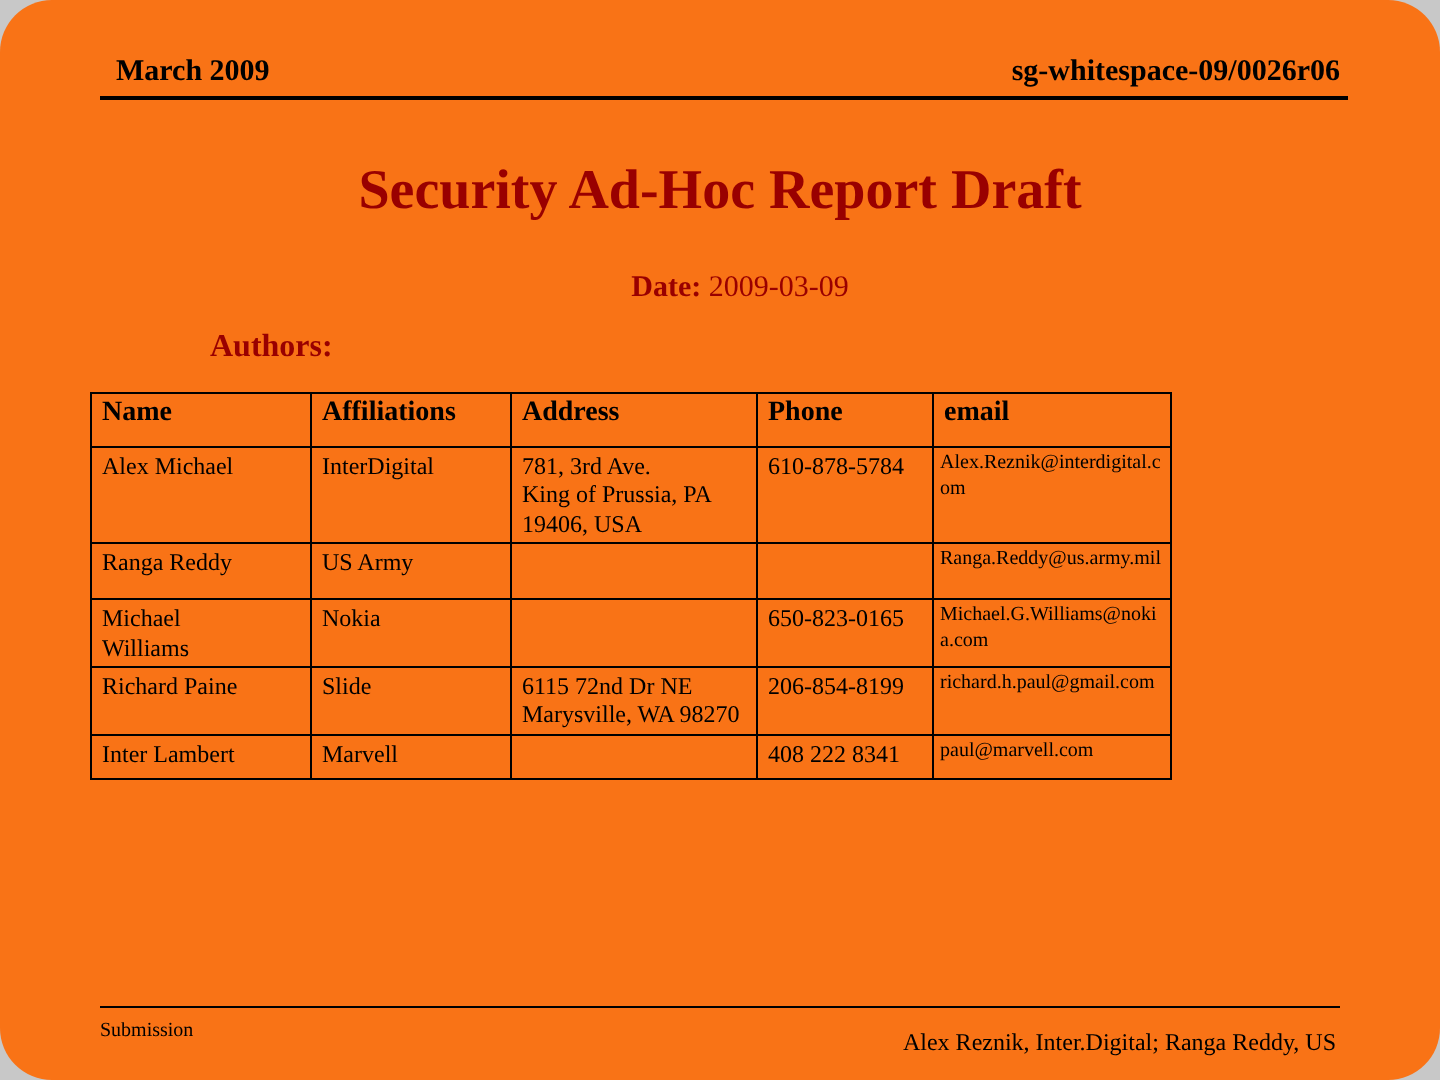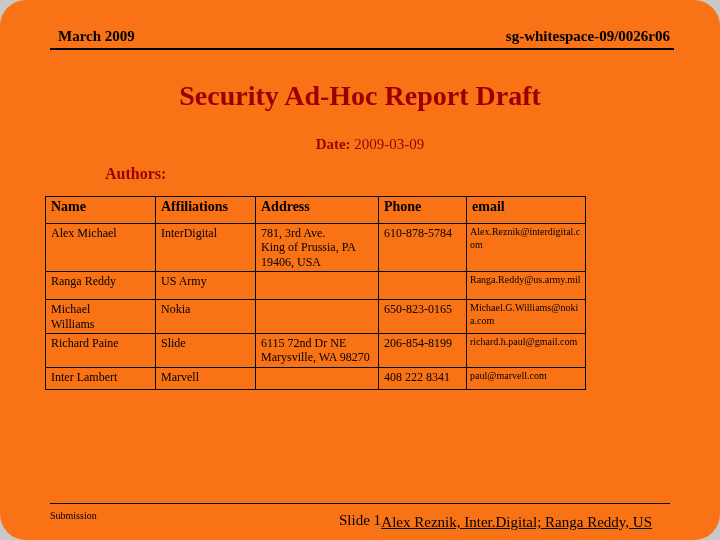--- a/index.html
+++ b/index.html
@@ -81,22 +81,22 @@
   }
   .footer-left {
     position: absolute; left: 50px; top: 510px;
     font-size: 10px; color: #000;
   }
   .footer-center {
     position: absolute; left: 0; width: 720px; top: 512px;
     text-align: center; font-size: 15px; color: #000;
   }
   .footer-right {
-    position: absolute; right: 68px; top: 514px;
-    font-size: 15px; color: #000; white-space: nowrap; text-decoration: underline;
+    position: absolute; right: 52px; top: 514px;
+    font-size: 12px; color: #000; white-space: nowrap;
   }
 </style>
 </head>
 <body>
 
 <div class="slide">
 
   <span class="header-left">March 2009</span>
   <span class="header-right">sg-whitespace-09/0026r06</span>
   <div class="header-rule"></div>
@@ -165,16 +165,15 @@
         <td>Marvell</td>
         <td></td>
         <td>408 222 8341</td>
         <td class="email-cell">paul@marvell.com</td>
       </tr>
     </tbody>
   </table>
 
   <div class="footer-rule"></div>
   <span class="footer-left">Submission</span>
-  <span class="footer-center">Slide 1</span>
   <span class="footer-right">Alex Reznik, Inter.Digital; Ranga Reddy, US</span>
 
 </div>
 
 </body></html>

